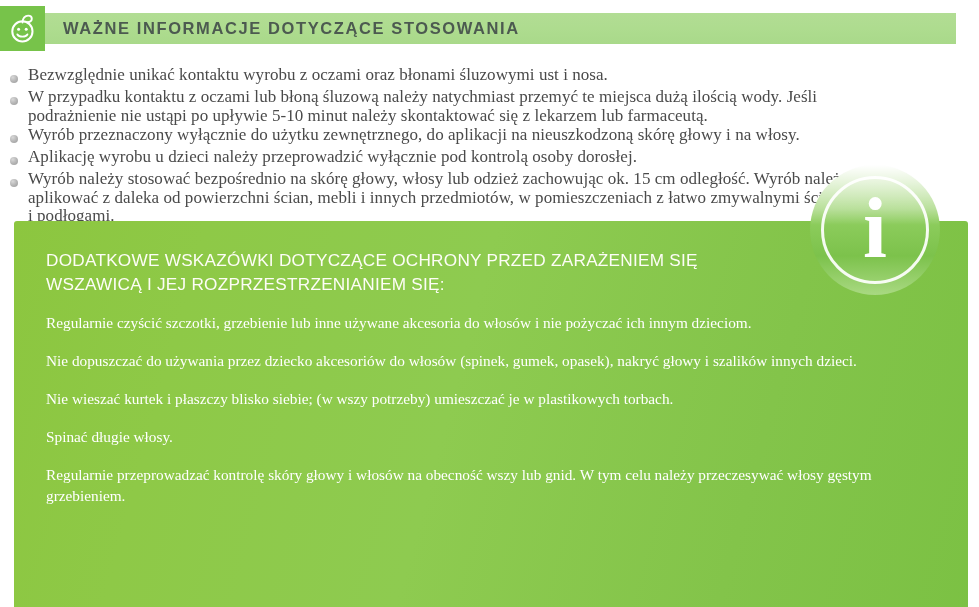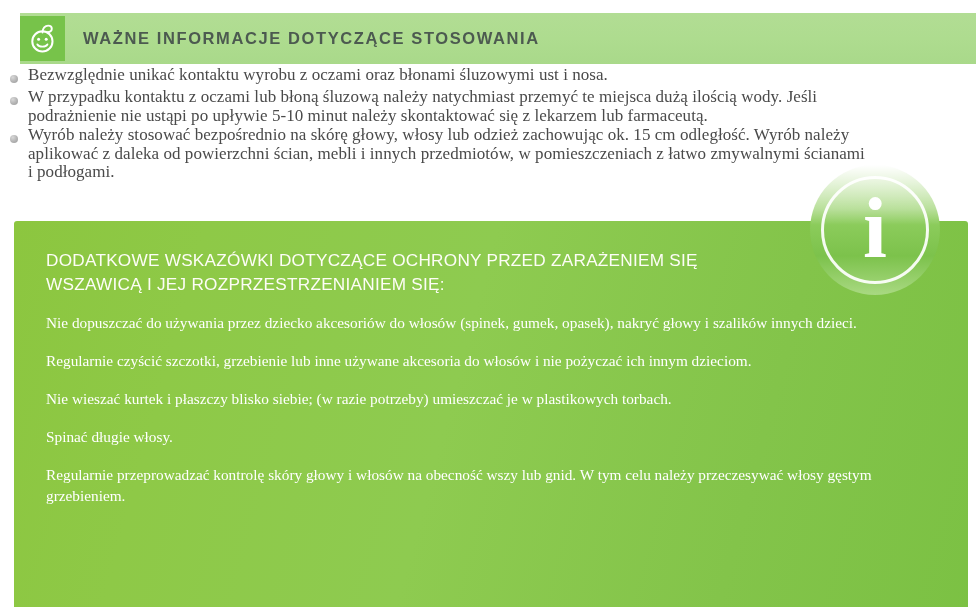--- a/index.html
+++ b/index.html
@@ -11,24 +11,24 @@
     width: 979px;
     height: 607px;
     overflow: hidden;
     font-family: "Liberation Serif", "DejaVu Serif", serif;
     position: relative;
   }
 
   
   #header-bar {
     position: absolute;
-    left: 20px;
+    left: 0;
     top: 13px;
     width: 956px;
-    height: 51px;
+    height: 31px;
     background: linear-gradient(to bottom, #b2dd94 0%, #aedc8f 50%, #a9d98a 100%);
     display: flex;
     align-items: center;
   }
   #header-icon-box {
     width: 45px;
     height: 45px;
     background: #77c34a;
     flex: 0 0 45px;
     display: flex;
@@ -180,40 +180,52 @@
     <span class="bullet-text">Bezwzględnie unikać kontaktu wyrobu z oczami oraz błonami śluzowymi ust i nosa.</span>
   </div>
 
   <div class="bullet-row">
     <span class="bullet-marker">
         <span class="bullet-dot"></span>
       </span>
     <span class="bullet-text">W przypadku kontaktu z oczami lub błoną śluzową należy natychmiast przemyć te miejsca dużą ilością wody. Jeśli podrażnienie nie ustąpi po upływie 5-10 minut należy skontaktować się z lekarzem lub farmaceutą.</span>
   </div>
 
-
+  <div class="bullet-row">
+    <span class="bullet-marker">
+        <span class="bullet-dot"></span>
+      </span>
+    <span class="bullet-text">Wyrób przeznaczony wyłącznie do użytku zewnętrznego, do aplikacji na nieuszkodzoną skórę głowy i na włosy.</span>
+  </div>
+
+  <div class="bullet-row">
+    <span class="bullet-marker">
+        <span class="bullet-dot"></span>
+      </span>
+    <span class="bullet-text">Aplikację wyrobu u dzieci  należy przeprowadzić wyłącznie pod kontrolą osoby dorosłej.</span>
+  </div>
 
   <div class="bullet-row">
     <span class="bullet-marker">
         <span class="bullet-dot"></span>
       </span>
     <span class="bullet-text">Wyrób należy stosować bezpośrednio na skórę głowy, włosy lub odzież zachowując ok. 15 cm odległość. Wyrób należy aplikować z daleka od powierzchni ścian, mebli i innych przedmiotów, w pomieszczeniach z łatwo zmywalnymi ścianami i podłogami.</span>
   </div>
 
 
 </div>
 
 <div id="info-badge">
   <div id="info-badge-ring"></div>
   <div id="info-badge-glyph">i</div>
 </div>
 
 <div id="green-panel">
   <div id="panel-inner">
     <div id="panel-heading">DODATKOWE WSKAZÓWKI DOTYCZĄCE OCHRONY PRZED ZARAŻENIEM SIĘ WSZAWICĄ I JEJ ROZPRZESTRZENIANIEM SIĘ:</div>
 
+    <div class="panel-para">Regularnie czyścić szczotki, grzebienie lub inne używane akcesoria do włosów i nie pożyczać ich innym dzieciom.</div>
     <div class="panel-para">Nie dopuszczać do używania przez dziecko akcesoriów do włosów (spinek, gumek, opasek), nakryć głowy i szalików innych dzieci.</div>
-    <div class="panel-para">Regularnie czyścić szczotki, grzebienie lub inne używane akcesoria do włosów i nie pożyczać ich innym dzieciom.</div>
-    <div class="panel-para">Nie wieszać kurtek i płaszczy blisko siebie; (w razie potrzeby) umieszczać je w plastikowych torbach.</div>
+    <div class="panel-para">Nie wieszać kurtek i płaszczy blisko siebie; (w wszy potrzeby) umieszczać je w plastikowych torbach.</div>
     <div class="panel-para">Spinać długie włosy.</div>
     <div class="panel-para">Regularnie przeprowadzać kontrolę skóry głowy i włosów na obecność wszy lub gnid. W tym celu należy przeczesywać włosy gęstym grzebieniem.</div>
   </div>
 </div>
 
 </body></html>

